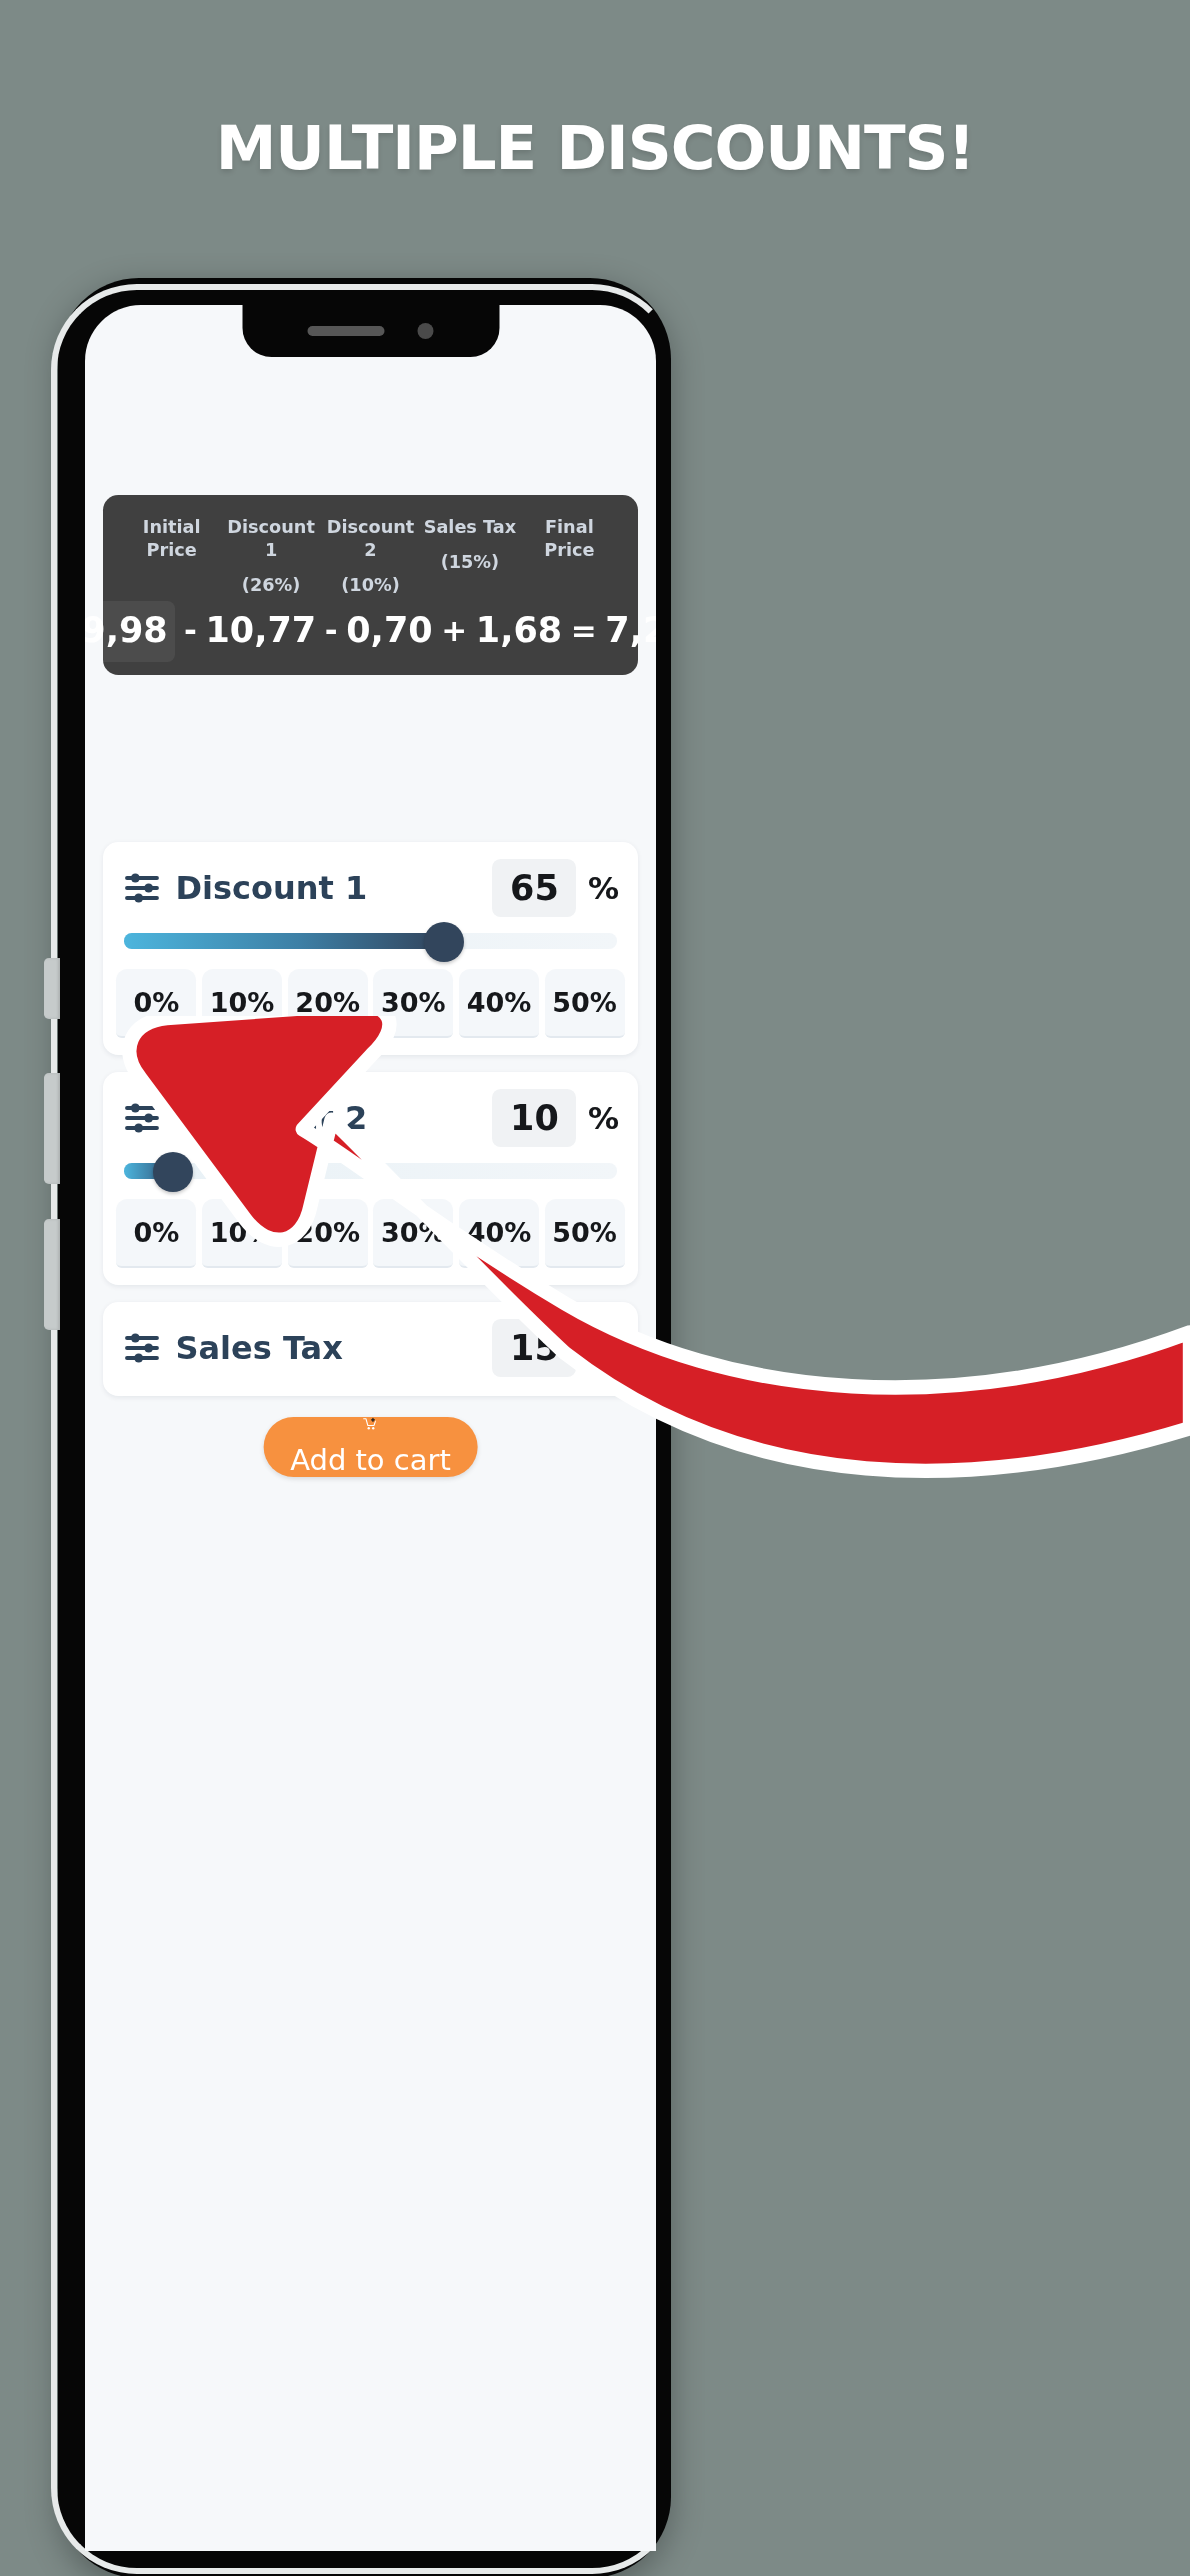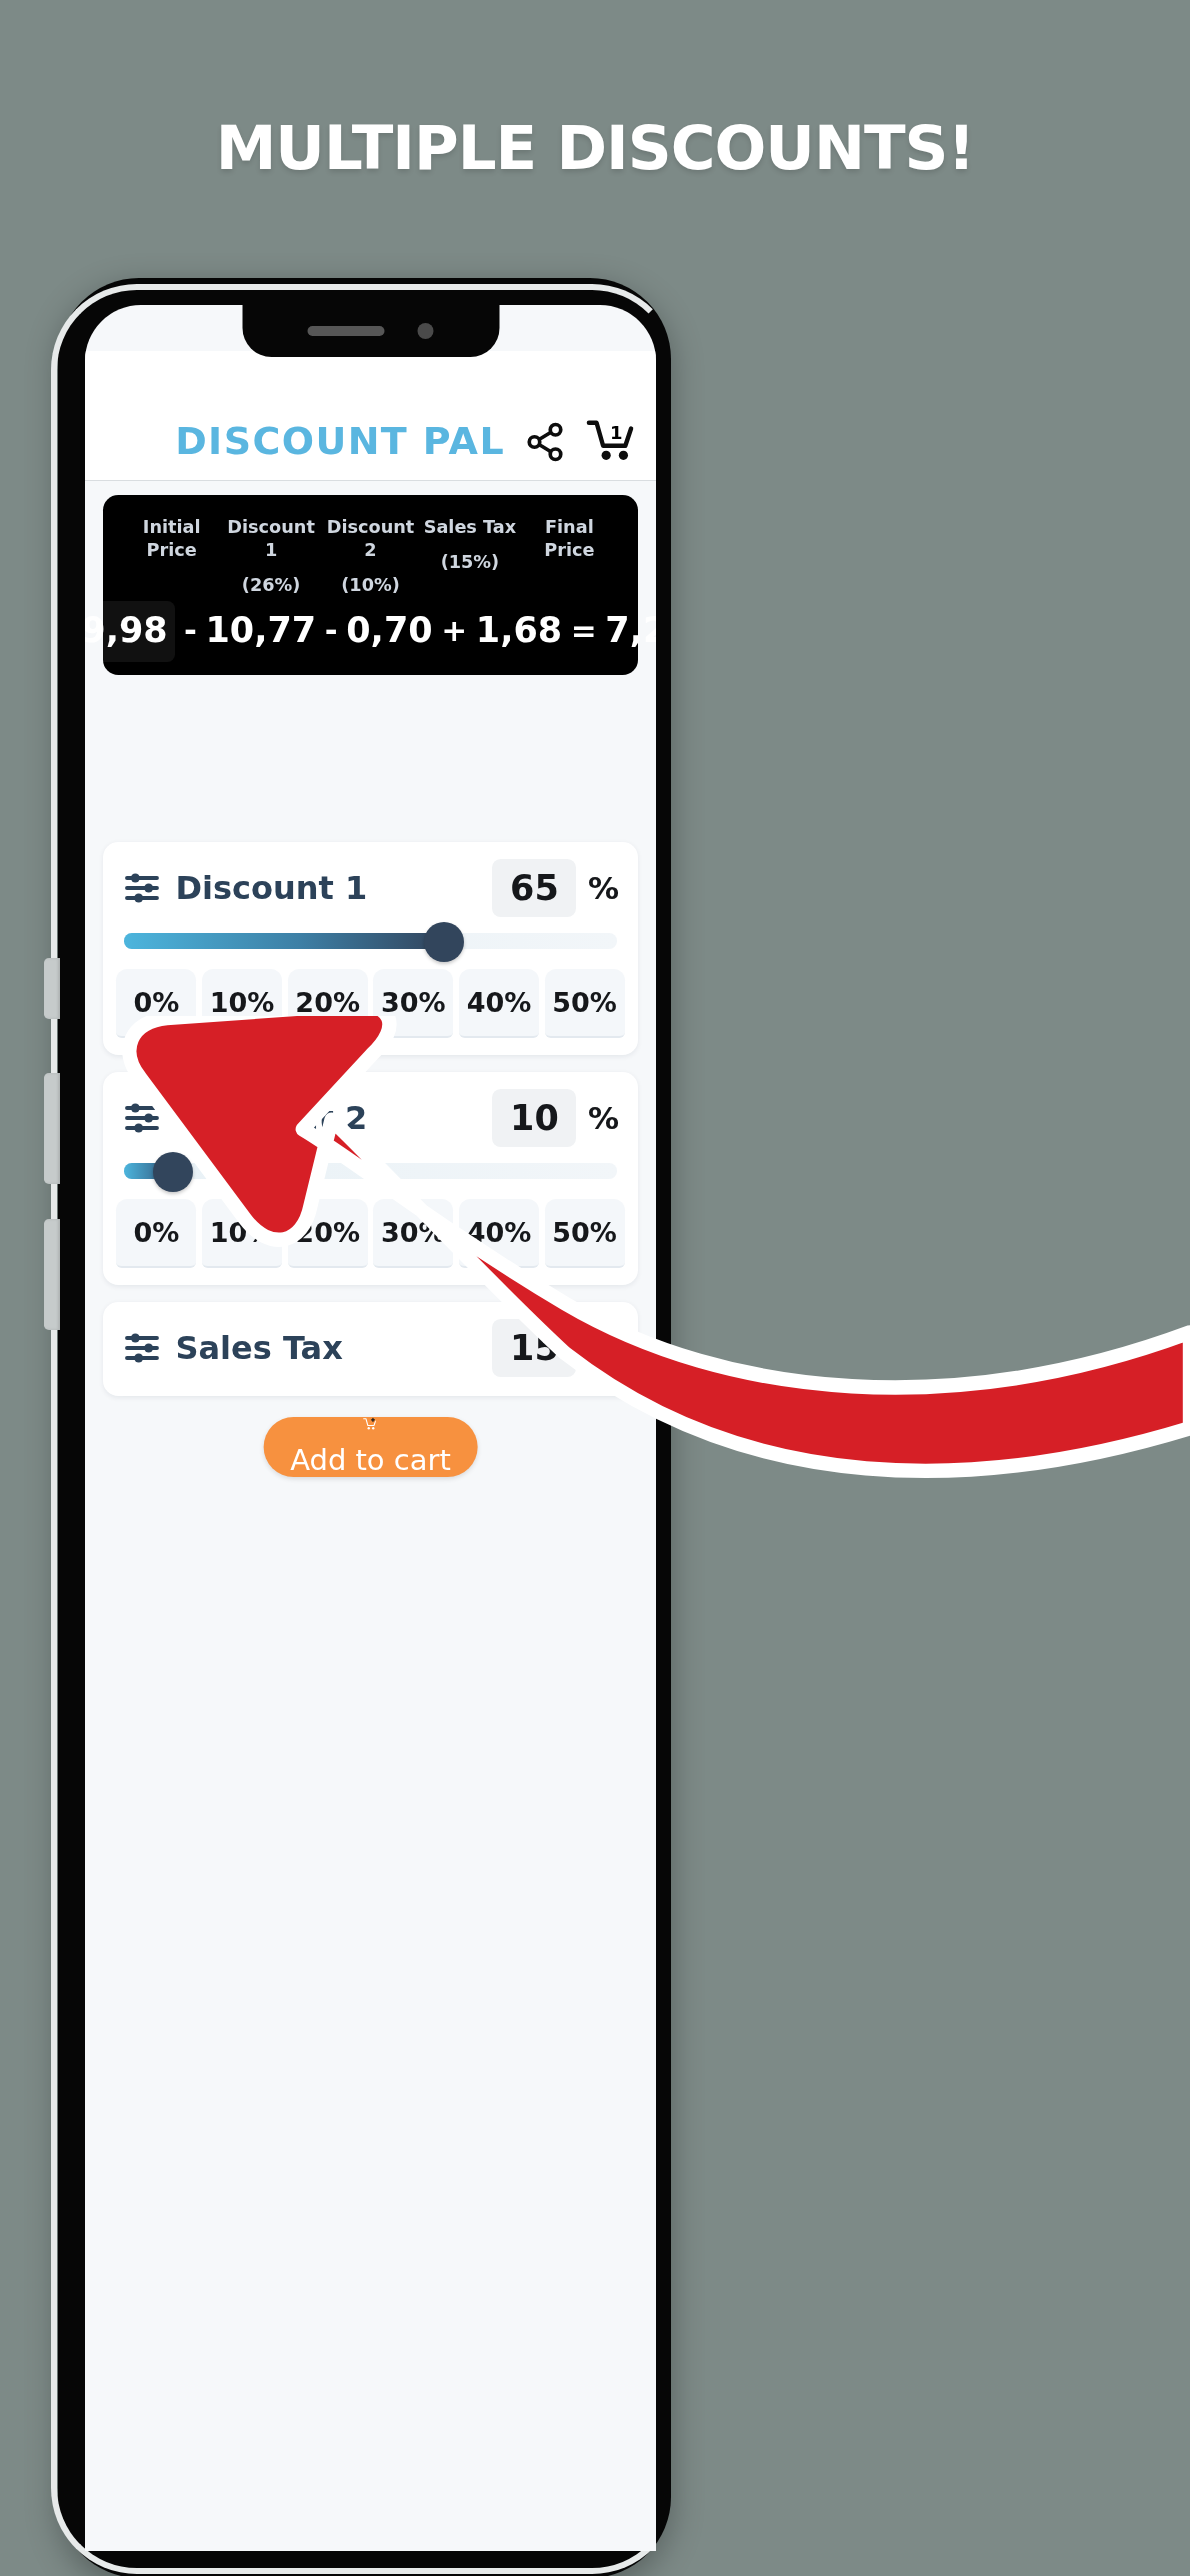--- a/index.html
+++ b/index.html
@@ -141,21 +141,21 @@
     color: #000;
     font-family: "DejaVu Sans", sans-serif;
   }
 
   
   #summary {
     position: absolute;
     top: 190px;
     left: 18px;
     width: 535px;
-    background: #000000;
+    background: #404040;
     border-radius: 15.3px;
     padding: 21px 19px 25px;
     color: #ffffff;
   }
   #summary-heads {
     display: flex;
     width: 100%;
   }
   .sum-head {
     flex: 1;
@@ -339,42 +339,20 @@
     <div class="side-btn" id="btn-vol-up"></div>
     <div class="side-btn" id="btn-vol-dn"></div>
 
     <div id="screen">
 
       <div id="notch">
         <div id="notch-speaker"></div>
         <div id="notch-camera"></div>
       </div>
 
-      <div id="app-header">
-        <div id="app-title">DISCOUNT PAL</div>
-
-        <div class="hdr-icon">
-          <svg width="42" height="42" viewBox="0 0 24 24">
-            <circle cx="18" cy="5" r="3" fill="none" stroke="#0d0d0d" stroke-width="2.1"></circle>
-            <circle cx="6" cy="12" r="3" fill="none" stroke="#0d0d0d" stroke-width="2.1"></circle>
-            <circle cx="18" cy="19" r="3" fill="none" stroke="#0d0d0d" stroke-width="2.1"></circle>
-            <line x1="8.6" y1="10.6" x2="15.4" y2="6.4" stroke="#0d0d0d" stroke-width="2.1"></line>
-            <line x1="8.6" y1="13.4" x2="15.4" y2="17.6" stroke="#0d0d0d" stroke-width="2.1"></line>
-          </svg>
-        </div>
-
-        <div class="hdr-icon" style="position:relative;">
-          <svg width="50" height="46" viewBox="0 0 26 24">
-            <path d="M2 3 H6 L9.4 15 H21 L24 6" fill="none" stroke="#0d0d0d" stroke-width="2.3" stroke-linecap="round" stroke-linejoin="round"></path>
-            <circle cx="11" cy="20" r="2.4" fill="#0d0d0d"></circle>
-            <circle cx="20" cy="20" r="2.4" fill="#0d0d0d"></circle>
-          </svg>
-          <span id="cart-count">1</span>
-        </div>
-      </div>
 
       <div id="summary">
         <div id="summary-heads">
           <div class="sum-head">
             <span>Initial Price</span>
             <small></small>
           </div>
           <div class="sum-head">
             <span>Discount 1</span>
             <small>(26%)</small>

